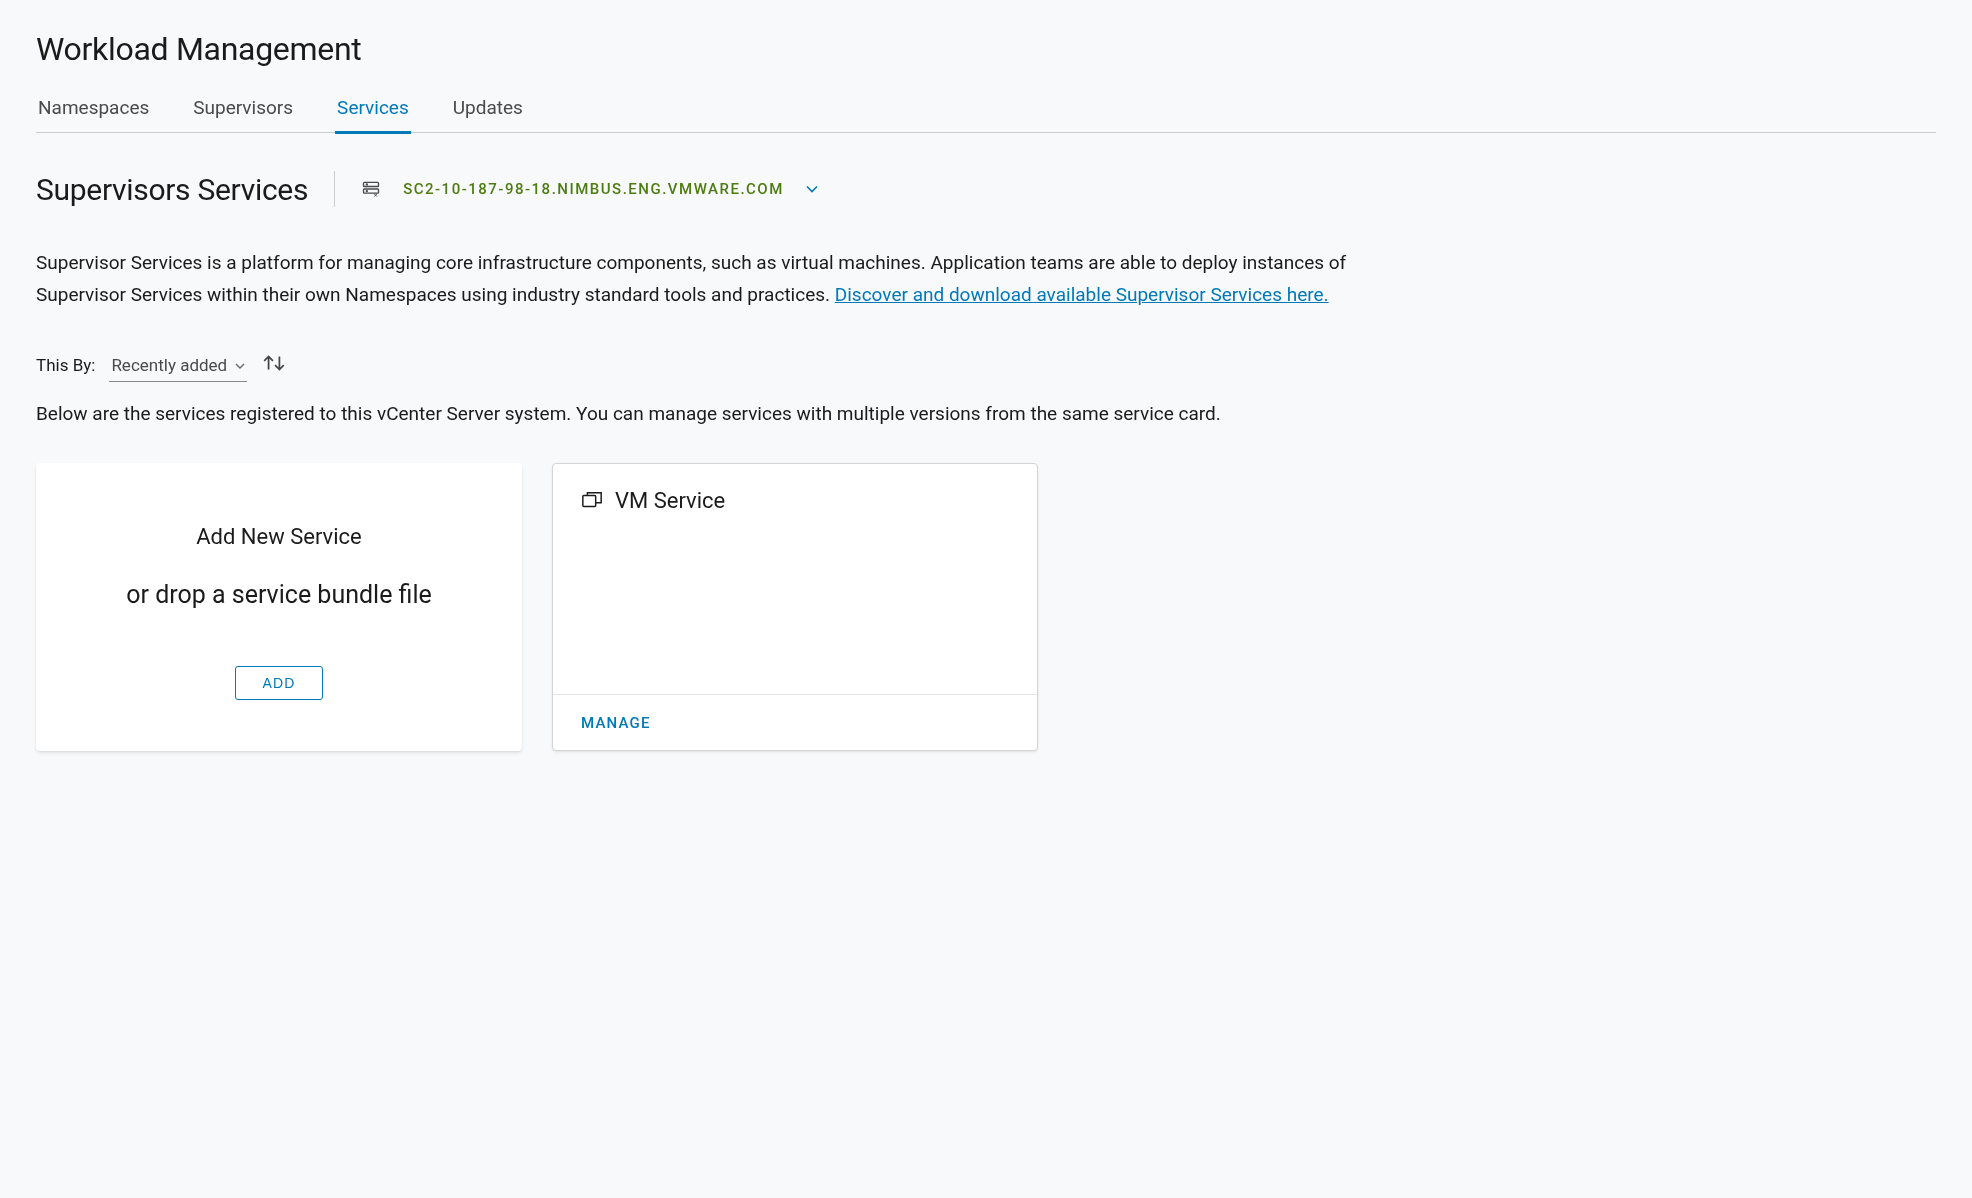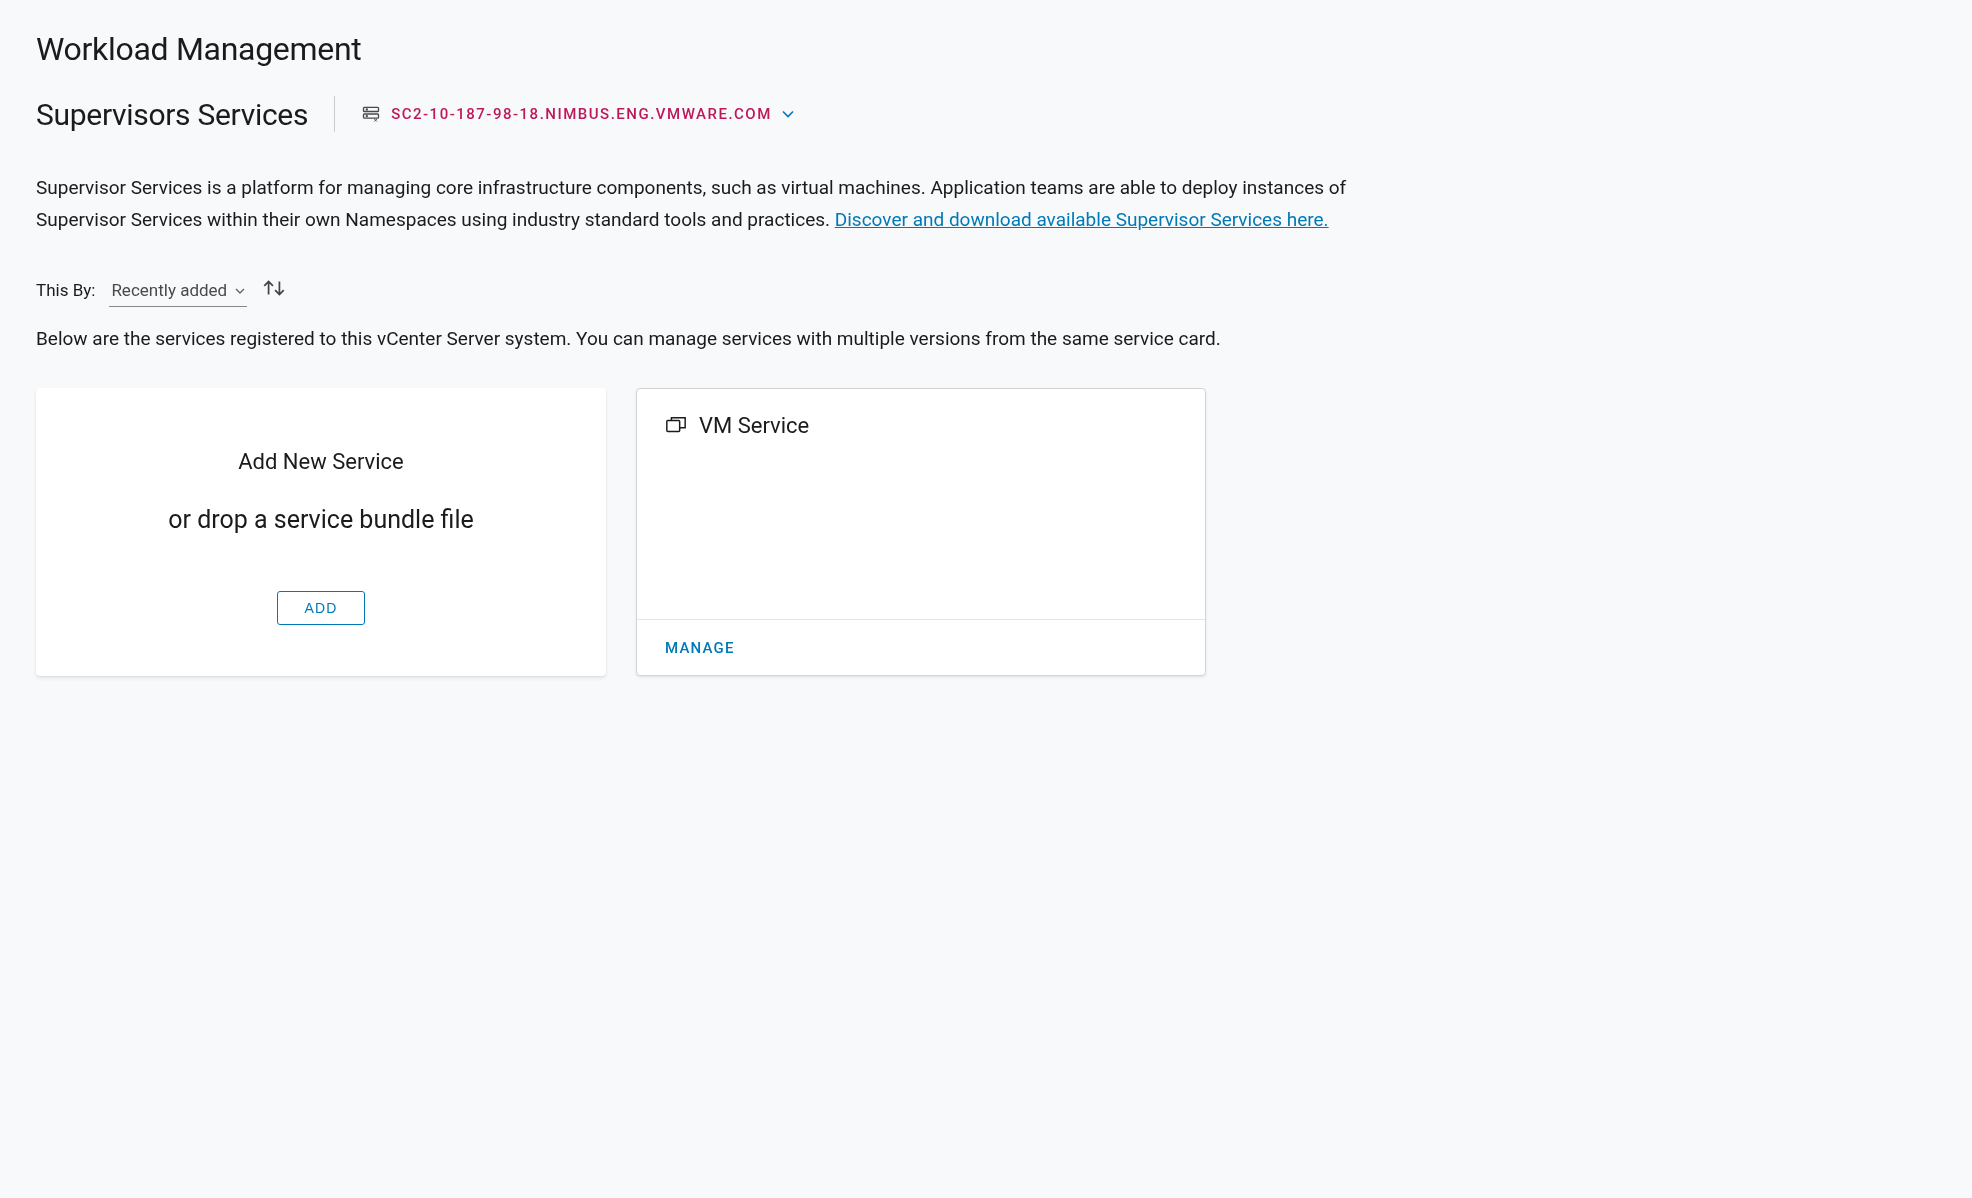--- a/index.html
+++ b/index.html
@@ -55,22 +55,22 @@
       letter-spacing: -0.3px;
     }
     .divider-vertical {
       width: 1px;
       height: 36px;
       background: #ccc;
     }
     .server-selector {
       display: flex;
       align-items: center;
-      gap: 10px;
-      color: #be185d;
+      gap: 22px;
+      color: #4d7c0f;
       cursor: pointer;
     }
     .server-icon {
       width: 20px;
       height: 20px;
       display: flex;
       align-items: center;
       justify-content: center;
       color: #4a4a4a;
     }
@@ -138,21 +138,21 @@
       font-size: 19px;
       color: #1b1b1b;
       margin-bottom: 38px;
     }
     .cards {
       display: flex;
       gap: 30px;
       flex-wrap: wrap;
     }
     .card {
-      width: 570px;
+      width: 486px;
       border: 1px solid transparent;
       border-radius: 4px;
       display: flex;
       flex-direction: column;
     }
     .card.add-card {
       background: #fff;
       box-shadow: 0 1px 2px rgba(0,0,0,0.08), 0 3px 4px rgba(0,0,0,0.05);
       justify-content: space-between;
       align-items: center;
@@ -223,20 +223,26 @@
       text-transform: uppercase;
       cursor: pointer;
     }
   </style>
 </head>
 <body>
 
 <div class="container">
   <h1 class="page-title">Workload Management</h1>
 
+  <div class="tabs">
+    <div class="tab">Namespaces</div>
+    <div class="tab">Supervisors</div>
+    <div class="tab active">Services</div>
+    <div class="tab">Updates</div>
+  </div>
 
   <div class="section-header">
     <div class="section-title">Supervisors Services</div>
     <div class="divider-vertical"></div>
     <div class="server-selector">
       <span class="server-icon">
         <svg viewBox="0 0 24 24" width="20" height="20" fill="none" stroke="currentColor" stroke-width="1.6">
           <rect x="3" y="4" width="18" height="5" rx="1"></rect>
           <rect x="3" y="12" width="18" height="5" rx="1"></rect>
           <circle cx="7" cy="6.5" r="0.6" fill="currentColor"></circle>

